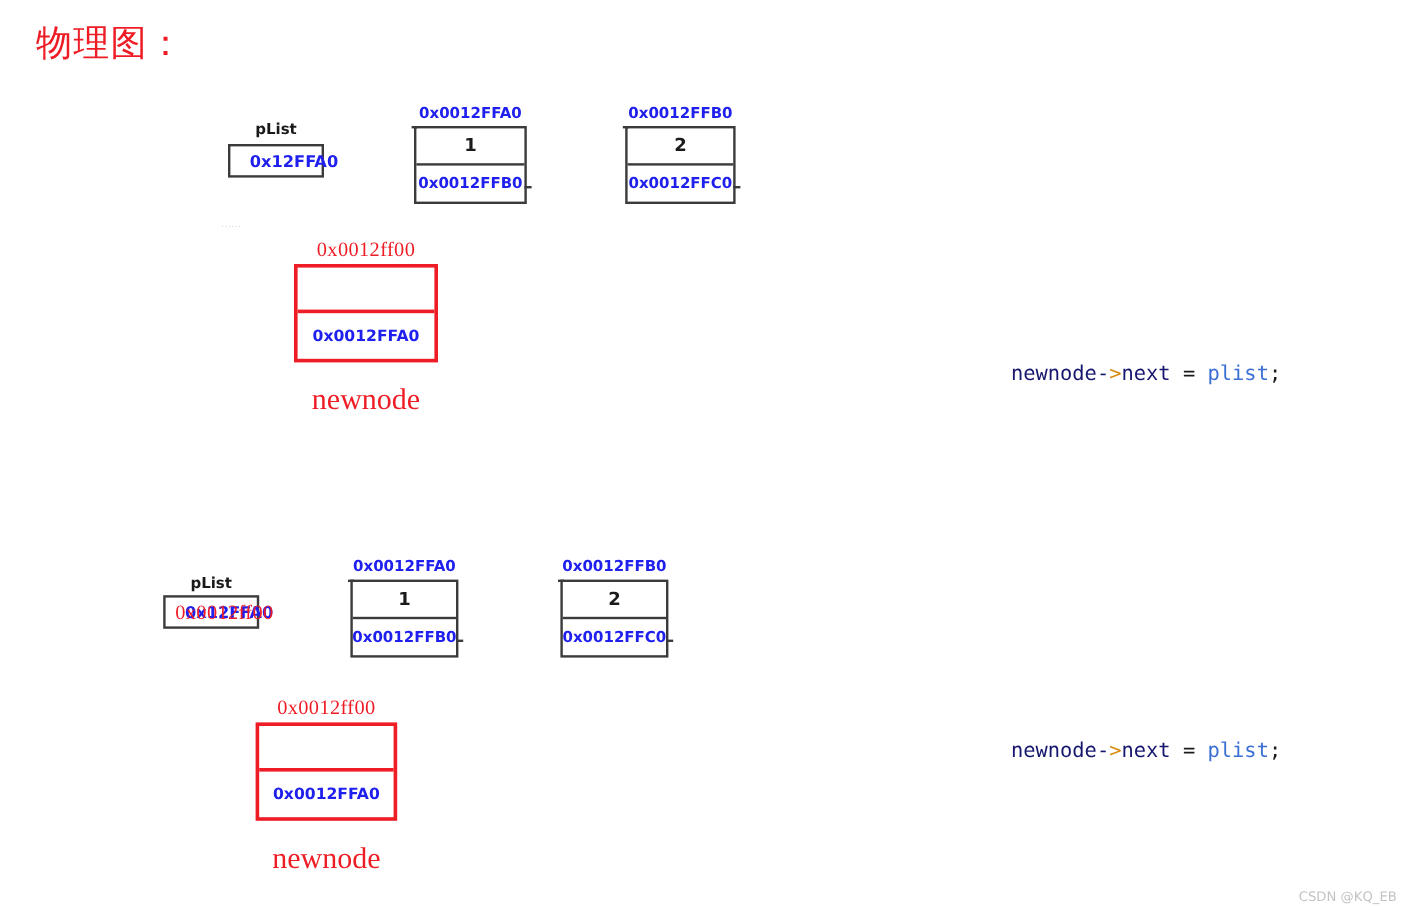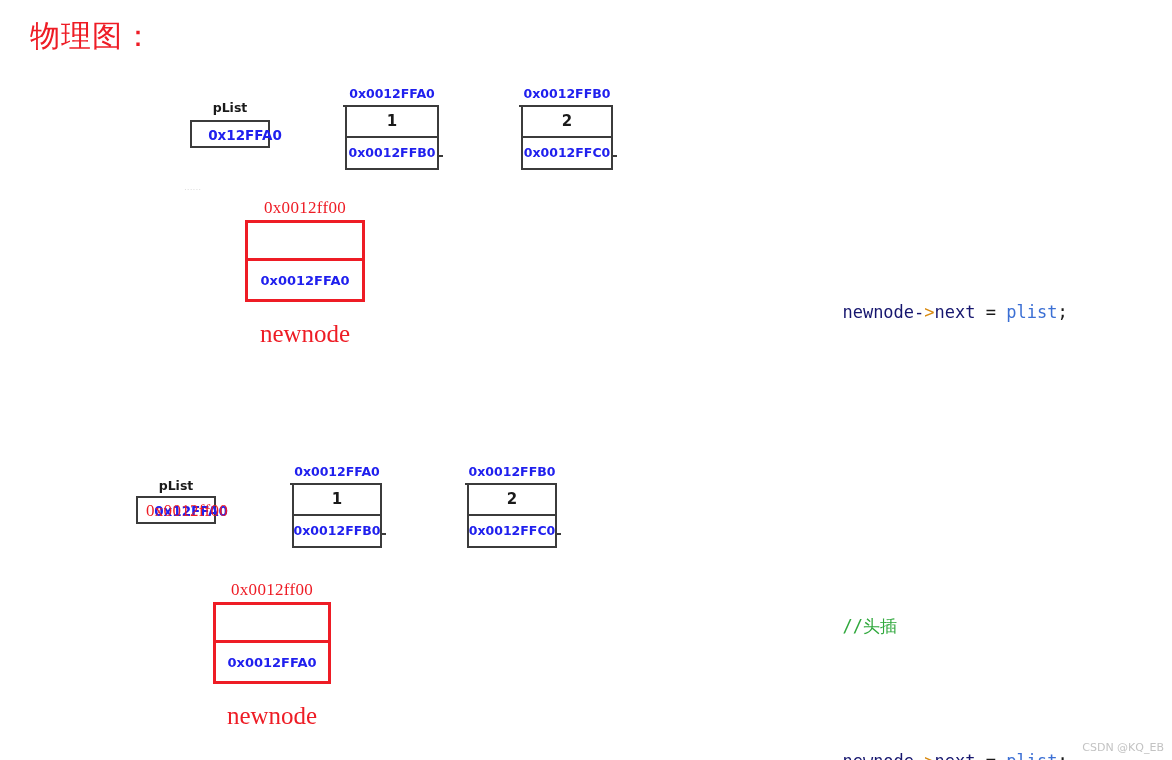--- a/index.html
+++ b/index.html
@@ -307,23 +307,20 @@
     <div class="newnode-addr">0x0012ff00</div>
     <div class="newnode-box" style="left:0; top:22px; width:118px; height:82px;">
       <div class="newnode-cell data"></div>
       <div class="newnode-cell next">0x0012FFA0</div>
     </div>
     <div class="newnode-caption" style="left:0; top:122px;">newnode</div>
   </div>
 
   <div class="code-block" style="left:781px; top:532px;">
     <div class="code-line">
-      <span class="tok-comment">//头插</span>
-    </div>
-    <div class="code-line">
       <span class="tok-ident">newnode</span><span class="tok-arrow-a">-</span><span class="tok-arrow-b">&gt;</span><span class="tok-ident">next</span><span class="tok-op"> = </span><span class="tok-var">plist</span><span class="tok-punc">;</span>
     </div>
     
   </div>
 
   <div class="watermark">CSDN @KQ_EB</div>
 
 </div>
 
 </body></html>

